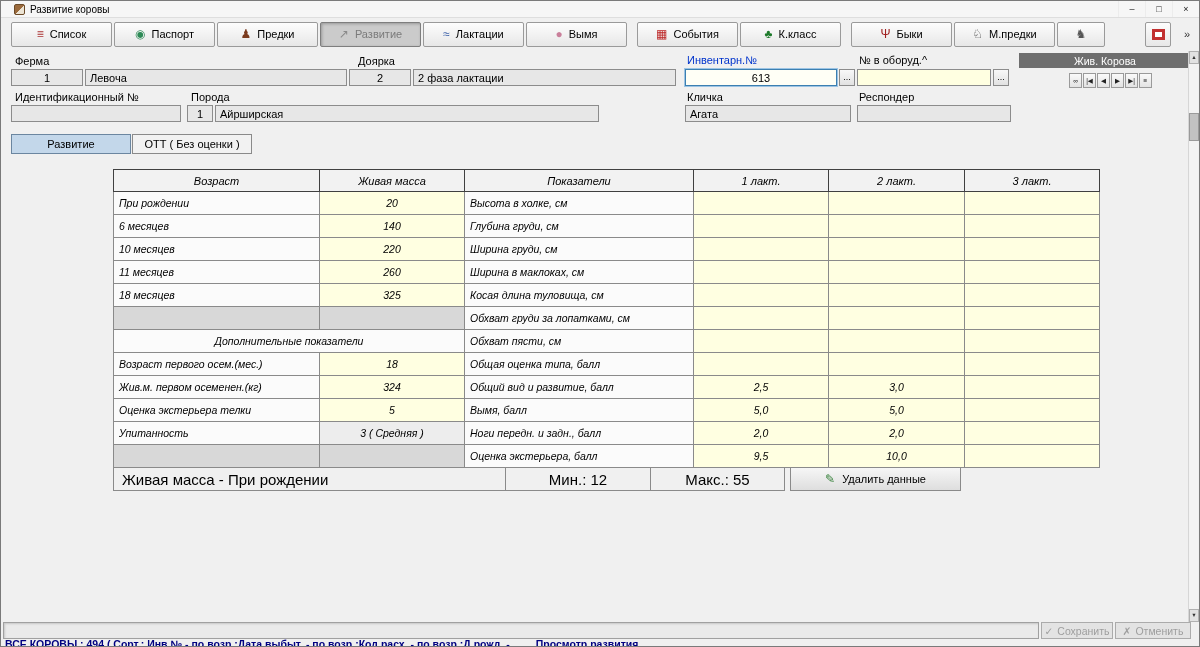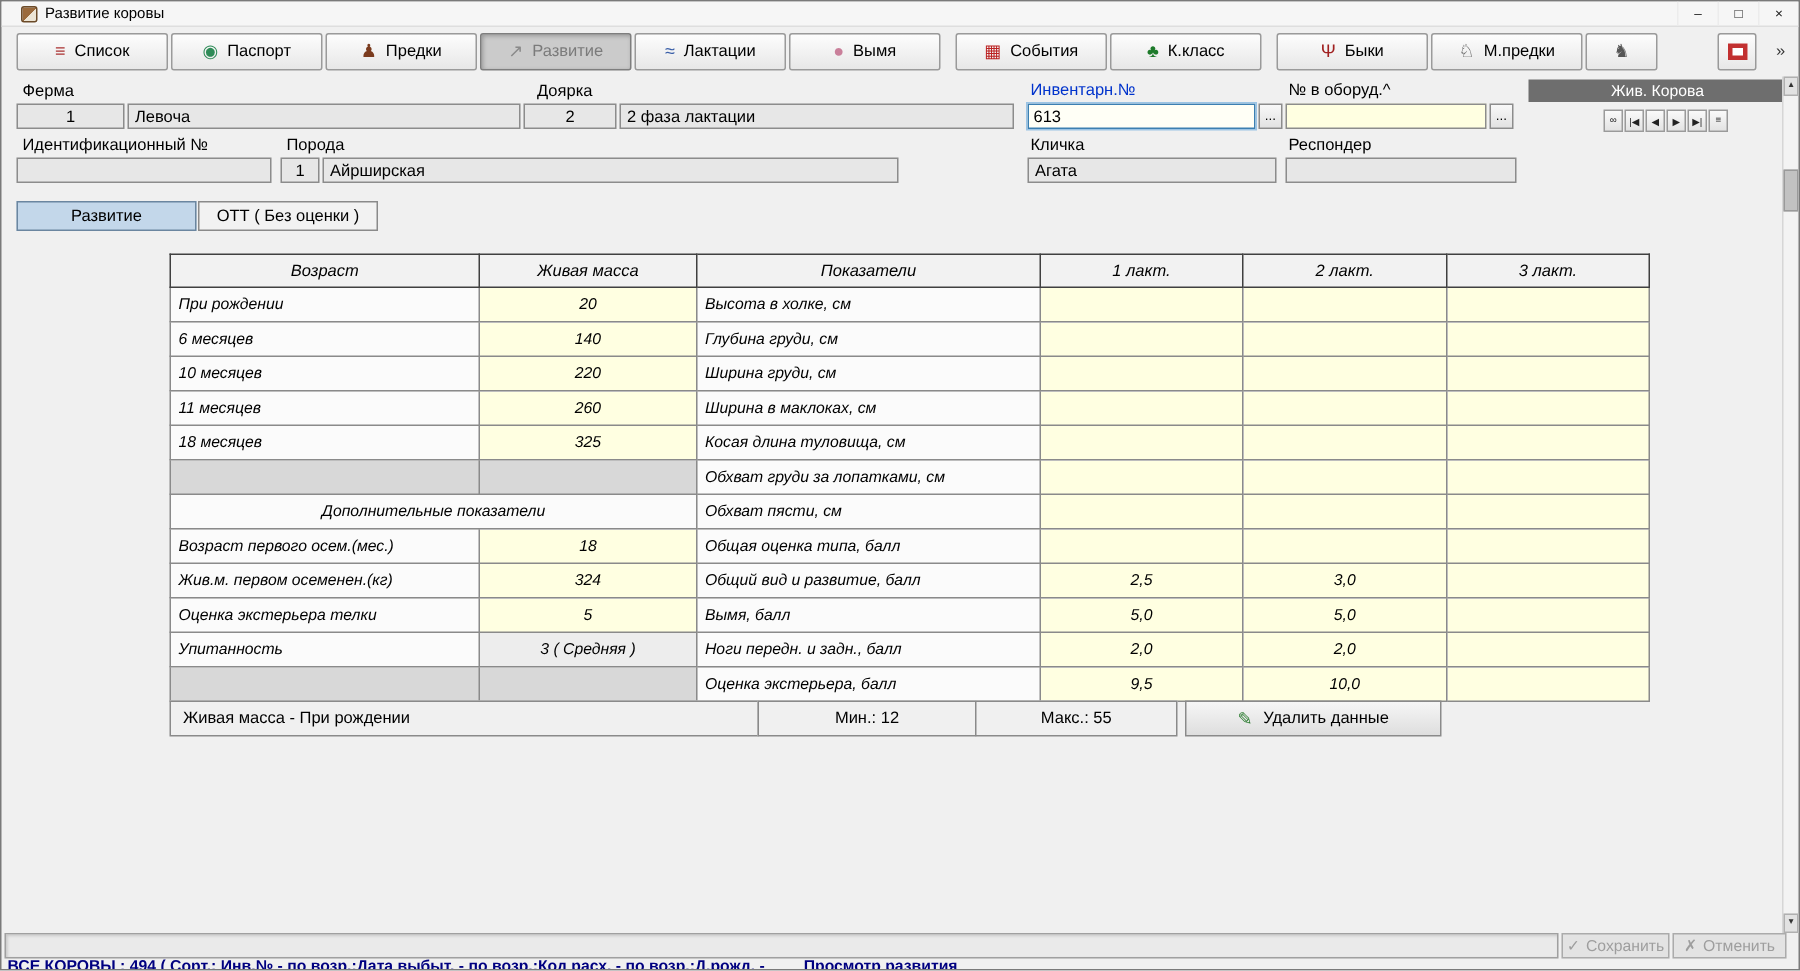--- a/index.html
+++ b/index.html
@@ -24,21 +24,21 @@
 .exit-glyph { width:13px; height:11px; background:#fff; border:3px solid #c23030; }
 #overflow-button { width:16px; height:25px; display:flex; align-items:center; justify-content:center; font-size:11px; color:#333; margin-right:4px; }
 
 
 .lbl { position:absolute; font-size:11px; white-space:nowrap; }
 .lbl.blue { color:#0033cc; }
 .fld { position:absolute; height:17px; border:1px solid #8c8c8c; background:#e7e7e7; display:flex; align-items:center; padding:0 4px; font-size:11px; white-space:nowrap; overflow:hidden; }
 .fld.center { justify-content:center; }
 .fld.yellow { background:#ffffe1; }
 input.fld { padding:0 3px; font-family:"Liberation Sans", sans-serif; }
-#inventory-input { background:#fffff6; border:1px solid #3c7fb1; outline:1px solid #9cc4e4; }
+#inventory-input { background:#fffff6; border:1px solid #3c7fb1; outline:1px solid #9cc4e4;text-align:center; }
 .dots { position:absolute; width:16px; height:17px; border:1px solid #8c8c8c; background:linear-gradient(#f8f8f8,#e2e2e2); font-size:9px; line-height:14px; text-align:center; cursor:default; }
 #live-cow { position:absolute; left:1018px; top:52px; width:172px; height:15px; background:#6e6e6e; color:#fff; font-size:10.5px; display:flex; align-items:center; justify-content:center; }
 #nav { position:absolute; left:1068px; top:72px; display:flex; gap:1px; }
 .navb { width:13px; height:15px; border:1px solid #9a9a9a; background:linear-gradient(#fafafa,#e3e3e3); font-size:6.5px; display:flex; align-items:center; justify-content:center; color:#222; }
 
 
 #tabs { position:absolute; left:10px; top:133px; display:flex; }
 .tab { height:20px; min-width:120px; padding:0 10px; margin-right:1px; border:1px solid #8a8a8a; background:#f2f2f2; display:flex; align-items:center; justify-content:center; font-size:11px; white-space:nowrap; }
 .tab.active { background:#c3d7ea; border-color:#6b86a0; }
 
@@ -48,21 +48,21 @@
 #dev-table td { height:23px; border:1px solid #8a8a8a; font-size:10.5px; padding:0 5px; overflow:hidden; white-space:nowrap; }
 td.c-age  { background:#fbfbfb; border-color:#4a4a4a; }
 td.c-span { background:#fbfbfb; border-color:#4a4a4a; text-align:center; }
 td.c-ind  { background:#fbfbfb; border-color:#4a4a4a; }
 td.c-mass { background:#ffffe1; text-align:center; }
 td.c-lact { background:#ffffe1; text-align:center; }
 td.gray   { background:#d8d8d8; }
 td.mass-gray { background:#ededed; }
 
 
-.fbox { position:absolute; top:466px; height:24px; border:1px solid #8a8a8a; background:#f0f0f0; display:flex; align-items:center; font-size:11px; white-space:nowrap; }
+.fbox { position:absolute; top:466px; height:24px; border:1px solid #8a8a8a; background:#f0f0f0; display:flex; align-items:center; font-size:15px; white-space:nowrap; }
 #f-selection { left:112px; width:393px; padding-left:8px; }
 #f-min { left:504px; width:146px; justify-content:center; }
 #f-max { left:649px; width:135px; justify-content:center; }
 #delete-button { position:absolute; left:789px; top:466px; width:171px; height:24px; border:1px solid #8a8a8a; background:linear-gradient(#f6f6f6,#dedede); display:flex; align-items:center; justify-content:center; gap:7px; font-size:11px; cursor:default; }
 #delete-button .ticon { color:#2e7d32; }
 
 
 #status-well { position:absolute; left:2px; top:621px; width:1036px; height:17px; border:1px solid #a0a0a0; background:#eaeaea; box-shadow:inset 1px 1px 2px rgba(0,0,0,.15); }
 .sbtn { position:absolute; top:621px; height:17px; border:1px solid #ababab; background:#e3e3e3; color:#9e9e9e; display:flex; align-items:center; justify-content:center; gap:4px; font-size:10.5px; cursor:default; }
 #save-button { left:1040px; width:72px; }

